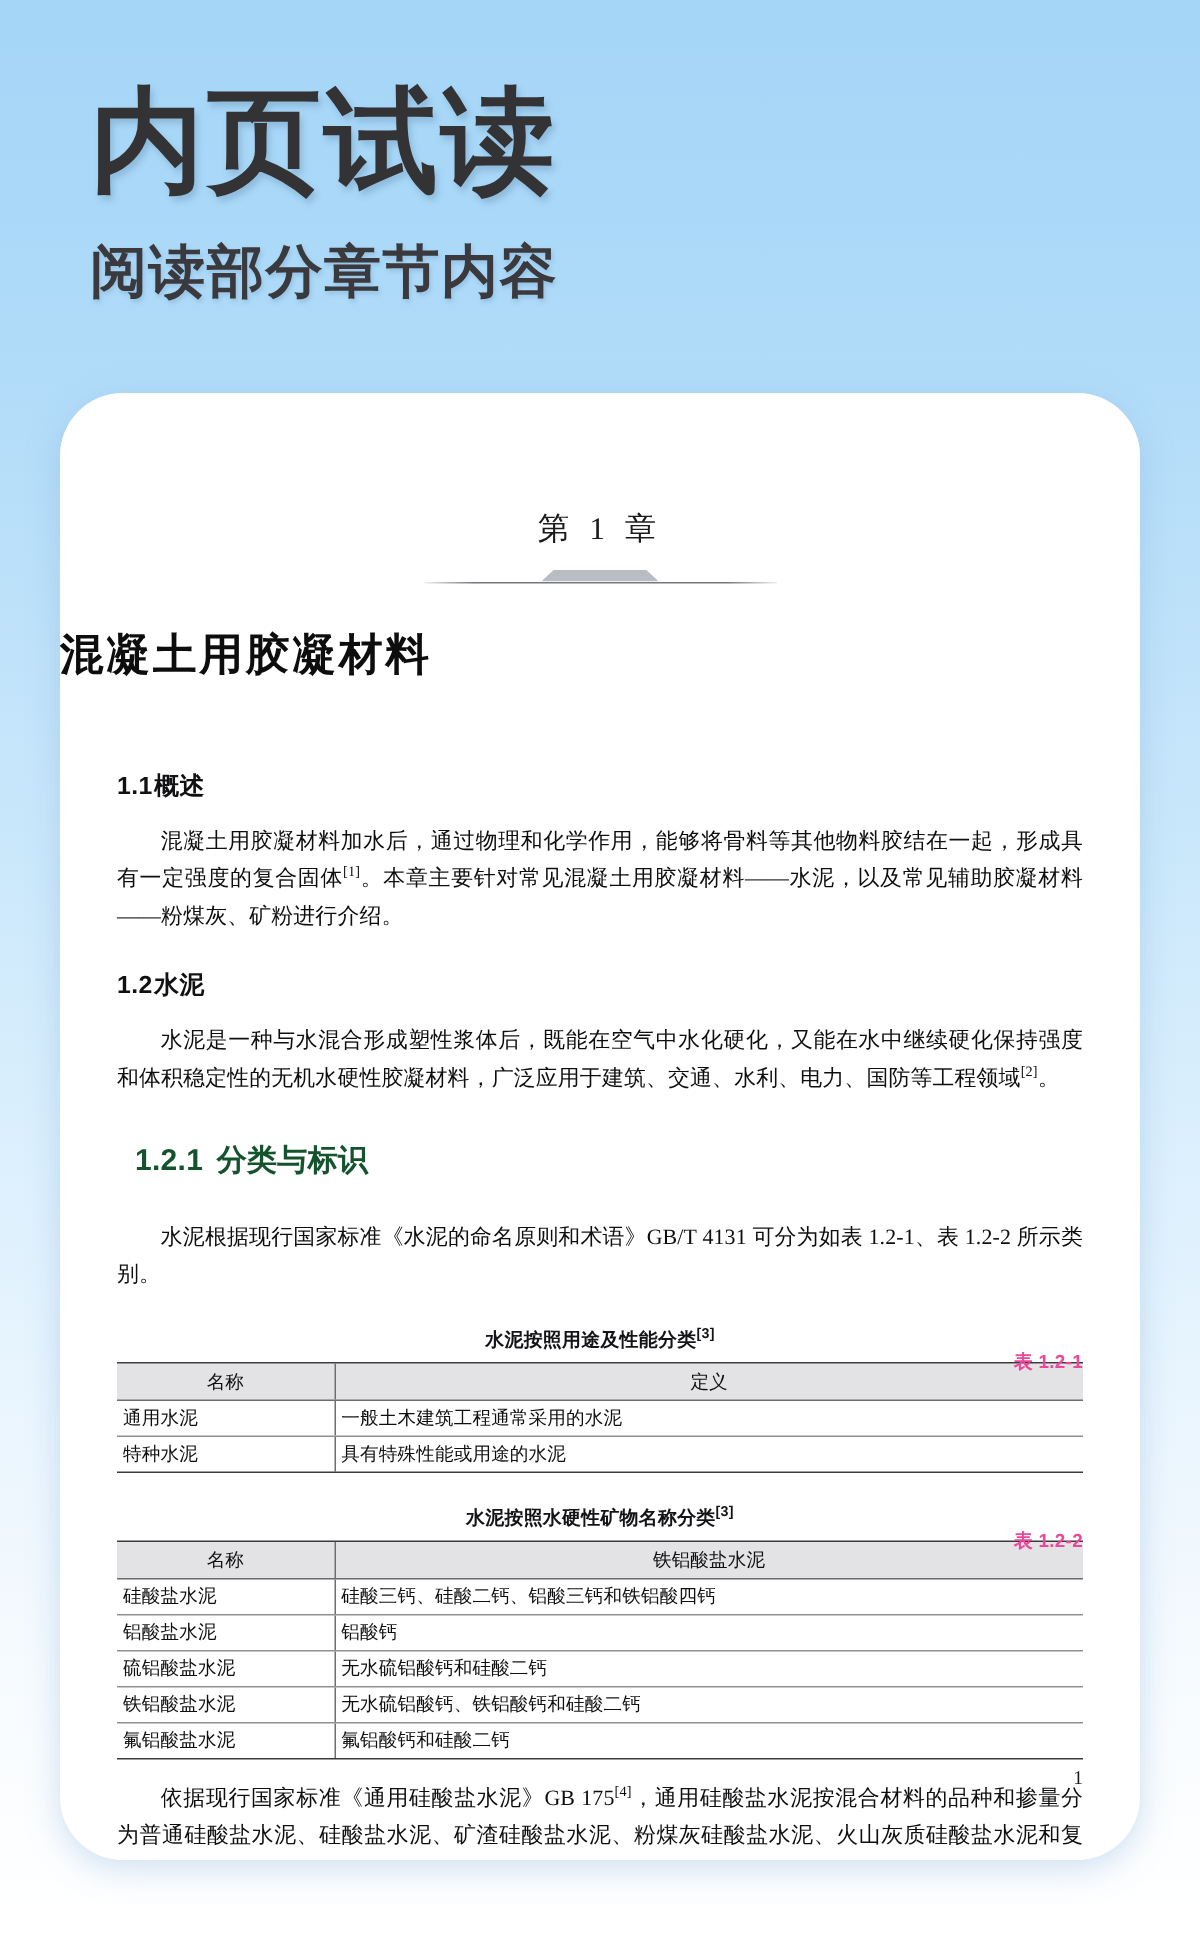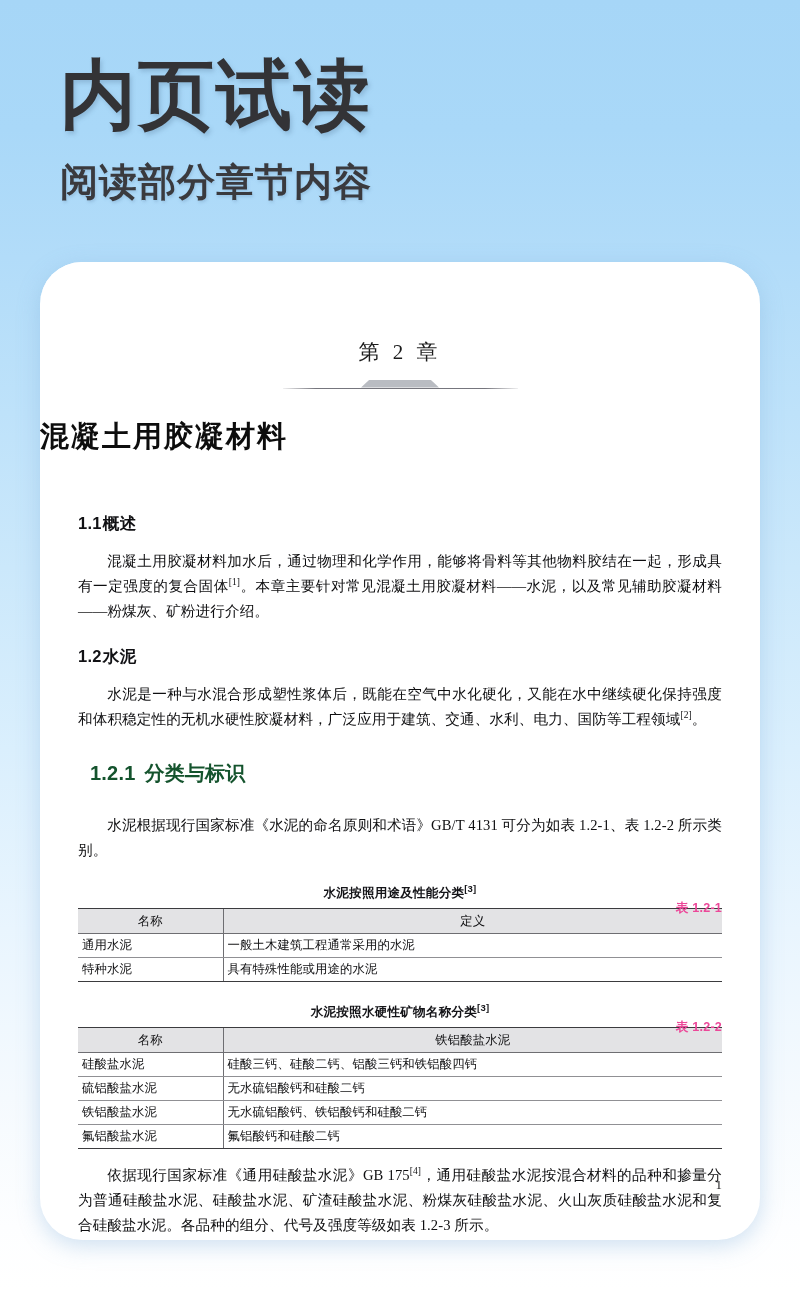--- a/index.html
+++ b/index.html
@@ -260,21 +260,21 @@
 <div class="page">
 
   <div class="banner">
     <div class="banner-title">内页试读</div>
     <div class="banner-subtitle">阅读部分章节内容</div>
   </div>
 
   <div class="doc-card">
     <div class="doc-inner">
 
-      <div class="chapter-no">第 2 章</div>
+      <div class="chapter-no">第 1 章</div>
 
       <div class="chapter-divider">
         <div class="rule"></div>
         <div class="ribbon"></div>
       </div>
 
       <div class="chapter-title">混凝土用胶凝材料</div>
 
       <div class="body-col">
 
@@ -346,20 +346,24 @@
                 <th>名称</th>
                 <th class="vsep">铁铝酸盐水泥</th>
               </tr>
             </thead>
             <tbody>
               <tr>
                 <td>硅酸盐水泥</td>
                 <td class="vsep">硅酸三钙、硅酸二钙、铝酸三钙和铁铝酸四钙</td>
               </tr>
               <tr>
+                <td>铝酸盐水泥</td>
+                <td class="vsep">铝酸钙</td>
+              </tr>
+              <tr>
                 <td>硫铝酸盐水泥</td>
                 <td class="vsep">无水硫铝酸钙和硅酸二钙</td>
               </tr>
               <tr>
                 <td>铁铝酸盐水泥</td>
                 <td class="vsep">无水硫铝酸钙、铁铝酸钙和硅酸二钙</td>
               </tr>
               <tr>
                 <td>氟铝酸盐水泥</td>
                 <td class="vsep">氟铝酸钙和硅酸二钙</td>

